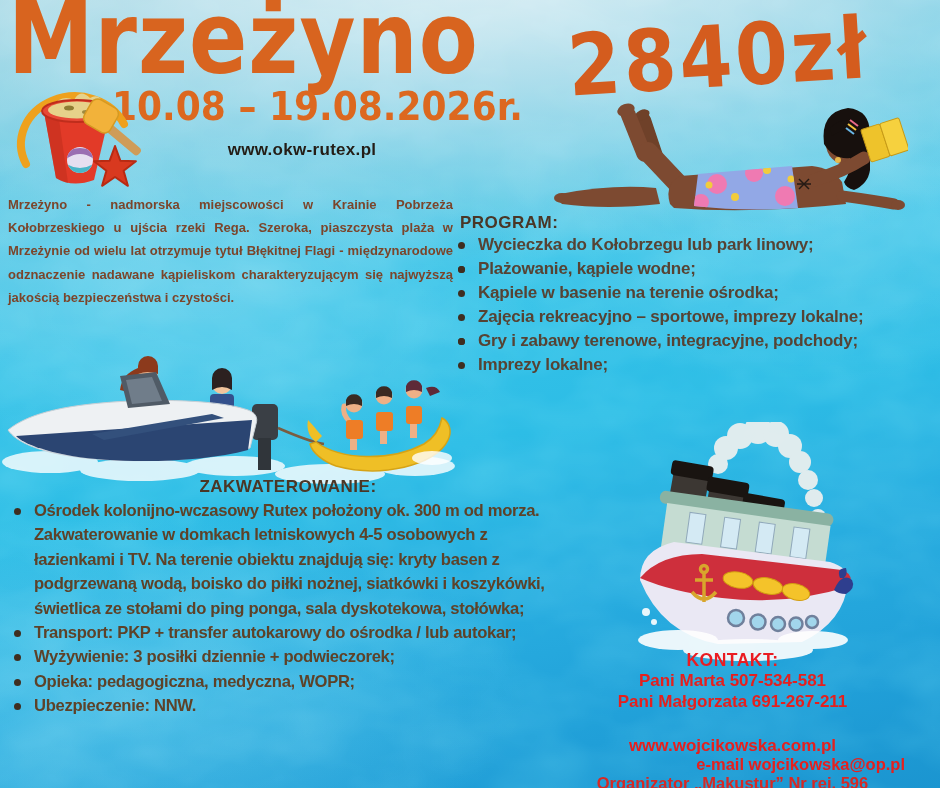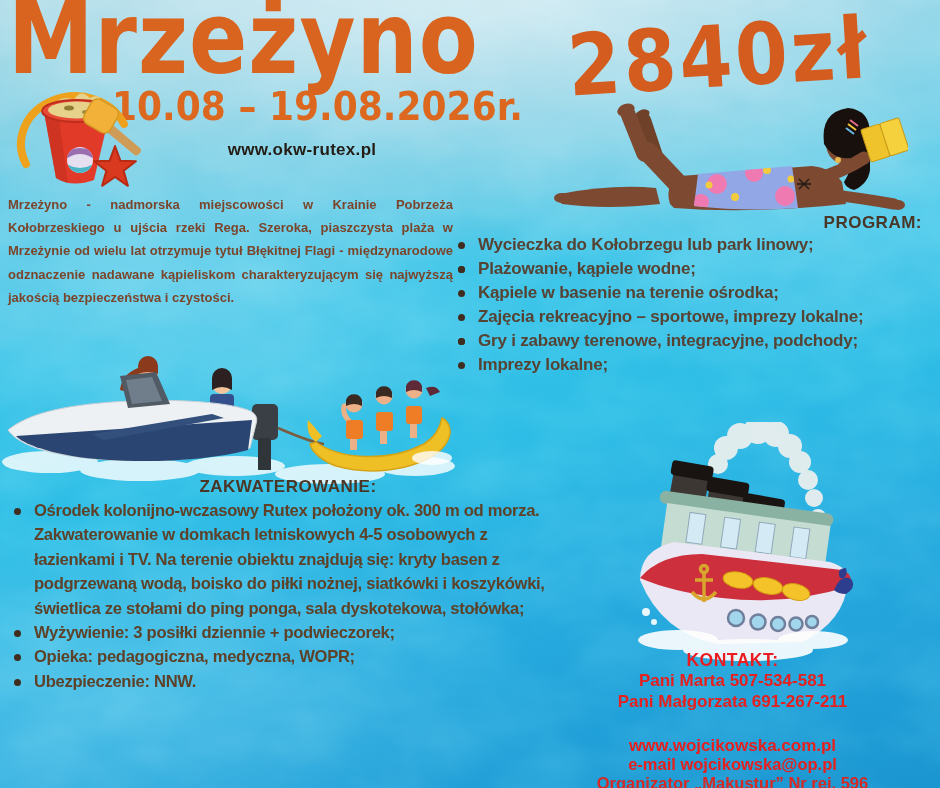--- a/index.html
+++ b/index.html
@@ -14,33 +14,33 @@
       linear-gradient(168deg,#a3d8e3 0%,#66cbe6 18%,#37c3e8 38%,#2dbde6 55%,#28ade0 72%,#209fd8 88%,#1b95d0 100%);
   }
   .water-tex{position:absolute;left:0;top:0;z-index:1;pointer-events:none;mix-blend-mode:soft-light;opacity:.55;}
   .abs{position:absolute;z-index:2;}
   .disp{font-family:"DejaVu Sans",sans-serif;font-weight:bold;color:#d8641f;white-space:nowrap;}
   .title{left:8px;top:-12px;font-size:86px;letter-spacing:1px;line-height:1;transform:scaleY(1.16);transform-origin:0 0;}
   .dates{left:112px;top:88px;font-size:36px;line-height:1;transform:scaleY(1.08);transform-origin:0 0;color:#dc681f;}
   .price{left:565px;top:24px;font-size:76px;letter-spacing:3px;line-height:1;transform:rotate(-3.5deg) scaleY(1.12);transform-origin:0 0;color:#d45c1e;}
   .site{left:112px;top:140px;width:380px;text-align:center;font-size:17px;font-weight:bold;color:#241d16;letter-spacing:.3px;}
   .intro{left:8px;top:193px;width:445px;font-size:13px;line-height:23.2px;font-weight:bold;color:#7b452b;text-align:justify;margin:0;}
-  .prog-head{left:460px;top:213px;width:462px;text-align:right;font-size:17px;font-weight:bold;color:#4a3626;letter-spacing:.5px;}
+  .prog-head{left:460px;top:213px;width:462px;text-align:left;font-size:17px;font-weight:bold;color:#4a3626;letter-spacing:.5px;}
   .list{margin:0;padding:0;list-style:none;}
   .program-list{left:452px;top:233px;width:482px;}
   .program-list li{position:relative;padding-left:26px;line-height:24.1px;font-size:17px;font-weight:bold;color:#564334;letter-spacing:-.2px;}
   .acc-head{left:8px;top:477px;width:560px;text-align:center;font-size:17px;font-weight:bold;color:#4a3626;letter-spacing:.5px;}
   .acc-list{left:8px;top:499px;width:552px;}
   .acc-list li{position:relative;padding-left:26px;line-height:24.4px;font-size:16.6px;font-weight:bold;color:#5d4229;letter-spacing:-.3px;}
   .dot{position:absolute;left:6px;top:9px;width:7px;height:7px;border-radius:50%;background:#3f2e20;}
   .contact{left:560px;top:650px;width:345px;text-align:center;font-weight:bold;color:#e5201e;}
   .c-head{font-size:17.5px;color:#ea1c22;letter-spacing:.5px;line-height:21px;}
   .c-line{font-size:17px;line-height:20.5px;}
   .c-site{margin-top:24px;font-size:17px;line-height:19px;}
-  .c-mail{font-size:16.5px;line-height:19px;}
+  .c-mail{font-size:16.5px;line-height:19px;text-align:right;}
   .c-org{font-size:16.5px;line-height:19px;color:#d62824;}
 </style>
 </head>
 <body>
 
 <div class="poster">
 
   <svg class="water-tex" width="940" height="788" aria-hidden="true">
     <filter id="wt">
         <feTurbulence type="fractalNoise" baseFrequency="0.012 0.02" numOctaves="3" seed="11"></feTurbulence>
@@ -211,20 +211,24 @@
   </svg>
 
   <div class="abs acc-head">ZAKWATEROWANIE:</div>
   <ul class="abs list acc-list">
 
       <li>
         <span class="dot"></span>
         <span>Ośrodek kolonijno-wczasowy Rutex położony ok. 300 m od morza. Zakwaterowanie w domkach letniskowych 4-5 osobowych z łazienkami i TV. Na terenie obiektu znajdują się: kryty basen z podgrzewaną wodą, boisko do piłki nożnej, siatkówki i koszykówki, świetlica ze stołami do ping ponga, sala dyskotekowa, stołówka;</span>
       </li>
 
+      <li>
+        <span class="dot"></span>
+        <span>Transport: PKP + transfer autokarowy do ośrodka / lub autokar;</span>
+      </li>
 
       <li>
         <span class="dot"></span>
         <span>Wyżywienie: 3 posiłki dziennie + podwieczorek;</span>
       </li>
 
       <li>
         <span class="dot"></span>
         <span>Opieka: pedagogiczna, medyczna, WOPR;</span>
       </li>

